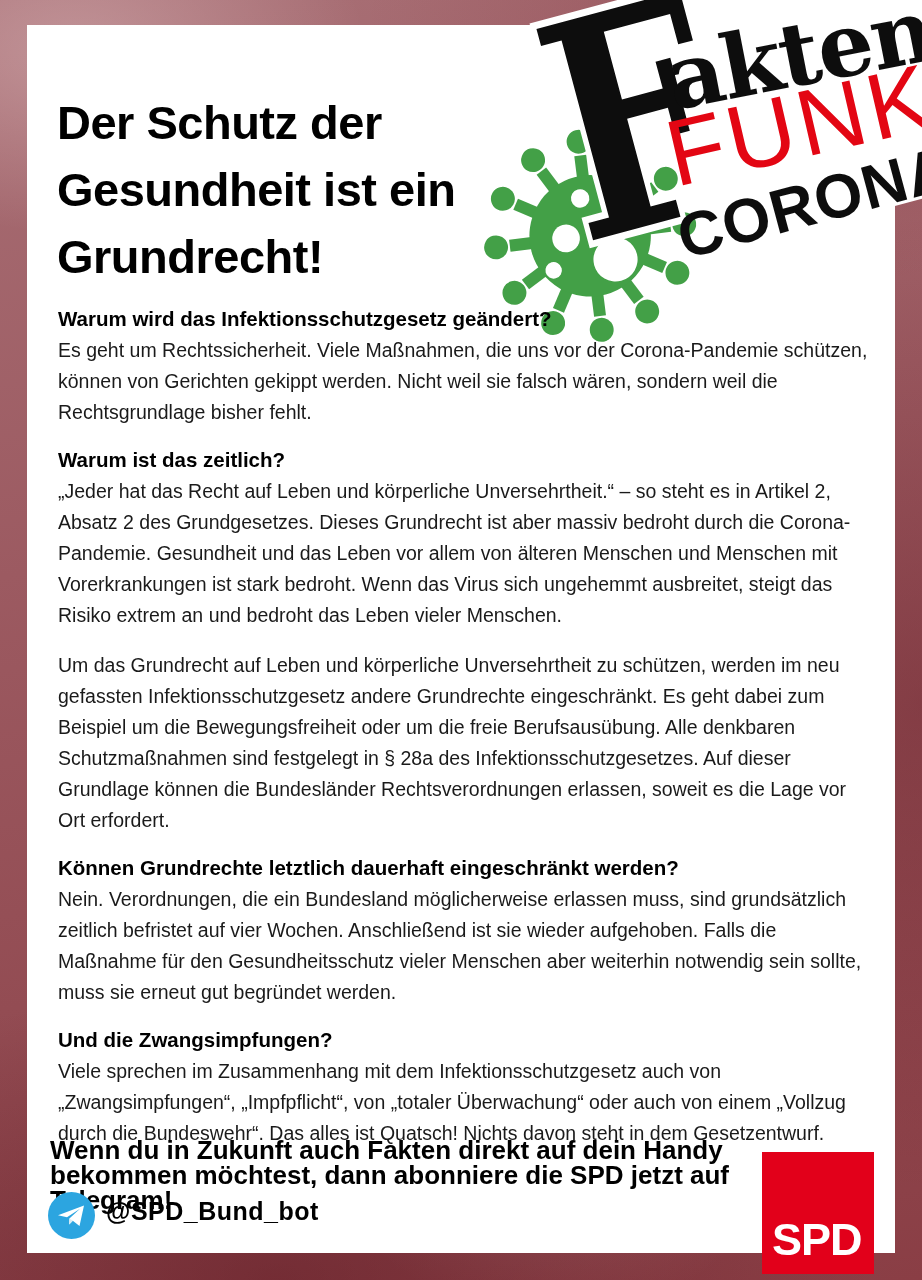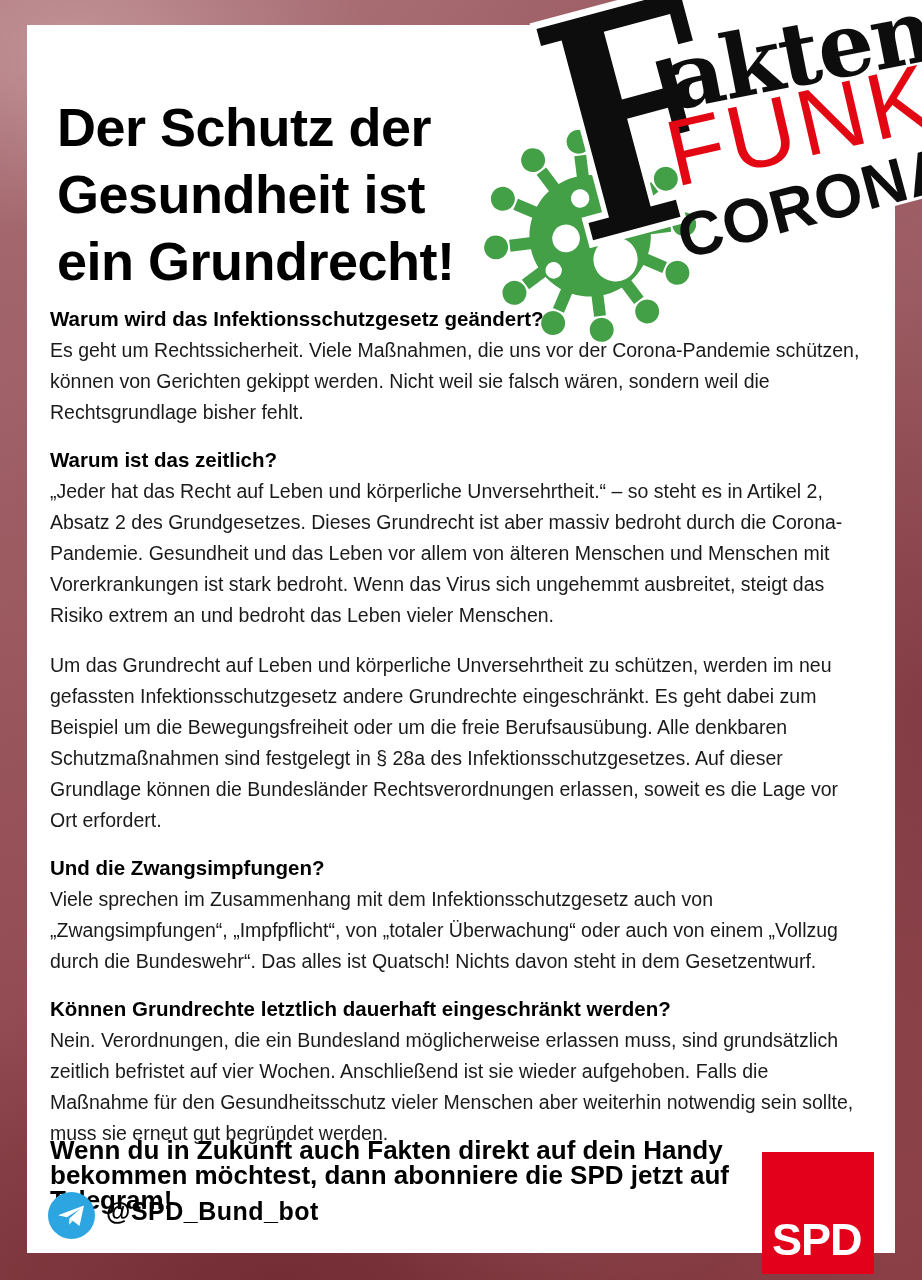--- a/index.html
+++ b/index.html
@@ -19,24 +19,24 @@
     background:#fff;z-index:1;
   }
   
   .logo-panel{
     position:absolute;left:558px;top:27px;width:520px;height:260px;
     background:#fff;transform:rotate(-15deg);transform-origin:0 0;z-index:2;
   }
   .logo-svg{position:absolute;left:-160px;top:-20px;}
   .headline{
     position:absolute;left:57px;top:58px;width:445px;z-index:3;
-    font-size:54px;line-height:67px;font-weight:bold;color:#000;
+    font-size:47px;line-height:67px;font-weight:bold;color:#000;
     letter-spacing:-0.5px;
   }
-  .faq{position:absolute;left:50px;top:306px;width:818px;z-index:3;}
+  .faq{position:absolute;left:58px;top:306px;width:818px;z-index:3;}
   .faq h2{
     margin:0 0 4px 0;font-size:20.5px;line-height:25px;color:#000;font-weight:bold;
   }
   .faq p{
     margin:0 0 19px 0;font-size:19.5px;line-height:31px;color:#1a1a1a;font-weight:normal;
   }
   .cta{
     position:absolute;left:50px;top:1138px;width:700px;z-index:3;
     font-size:26px;line-height:25px;font-weight:bold;color:#000;
   }
@@ -124,26 +124,26 @@
     <section>
       <h2>Warum ist das zeitlich?</h2>
       <p>„Jeder hat das Recht auf Leben und körperliche Unversehrtheit.“ – so steht es in Artikel 2, Absatz 2 des Grundgesetzes. Dieses Grundrecht ist aber massiv bedroht durch die Corona-Pandemie. Gesundheit und das Leben vor allem von älteren Menschen und Menschen mit Vorerkrankungen ist stark bedroht. Wenn das Virus sich ungehemmt ausbreitet, steigt das Risiko extrem an und bedroht das Leben vieler Menschen.</p>
     </section>
     <section>
       <p>Um das Grundrecht auf Leben und körperliche Unversehrtheit zu schützen, werden im neu gefassten Infektionsschutzgesetz andere Grundrechte eingeschränkt. Es geht dabei zum Beispiel um die Bewegungsfreiheit oder um die freie Berufsausübung. Alle denkbaren Schutzmaßnahmen sind festgelegt in § 28a des Infektionsschutzgesetzes. Auf dieser Grundlage können die Bundesländer Rechtsverordnungen erlassen, soweit es die Lage vor Ort erfordert.</p>
     </section>
     <section>
     </section>
     <section>
+      <h2>Können Grundrechte letztlich dauerhaft eingeschränkt werden?</h2>
+      <p>Nein. Verordnungen, die ein Bundesland möglicherweise erlassen muss, sind grundsätzlich zeitlich befristet auf vier Wochen. Anschließend ist sie wieder aufgehoben. Falls die Maßnahme für den Gesundheitsschutz vieler Menschen aber weiterhin notwendig sein sollte, muss sie erneut gut begründet werden.</p>
+    </section>
+    <section>
       <h2>Und die Zwangsimpfungen?</h2>
       <p>Viele sprechen im Zusammenhang mit dem Infektionsschutzgesetz auch von „Zwangsimpfungen“, „Impfpflicht“, von „totaler Überwachung“ oder auch von einem „Vollzug durch die Bundeswehr“. Das alles ist Quatsch! Nichts davon steht in dem Gesetzentwurf.</p>
-    </section>
-    <section>
-      <h2>Können Grundrechte letztlich dauerhaft eingeschränkt werden?</h2>
-      <p>Nein. Verordnungen, die ein Bundesland möglicherweise erlassen muss, sind grundsätzlich zeitlich befristet auf vier Wochen. Anschließend ist sie wieder aufgehoben. Falls die Maßnahme für den Gesundheitsschutz vieler Menschen aber weiterhin notwendig sein sollte, muss sie erneut gut begründet werden.</p>
     </section>
   </div>
 
   <div class="cta">Wenn du in Zukunft auch Fakten direkt auf dein Handy bekommen möchtest, dann abonniere die SPD jetzt auf Telegram!</div>
 
   <svg class="telegram-icon" width="47" height="47" viewBox="0 0 47 47">
     <circle cx="23.5" cy="23.5" r="23.5" fill="#2ca5e0"></circle>
     <path fill="#ffffff" d="M10 23.2 L36 13.5 L31.5 34 L24.8 28.7 L21.2 32.5 L21.4 26.5 L32 16.8 L19 25.3 Z"></path>
     <path fill="#d9ecf5" d="M21.2 32.5 L21.4 26.5 L24.8 28.7 Z"></path>
   </svg>

